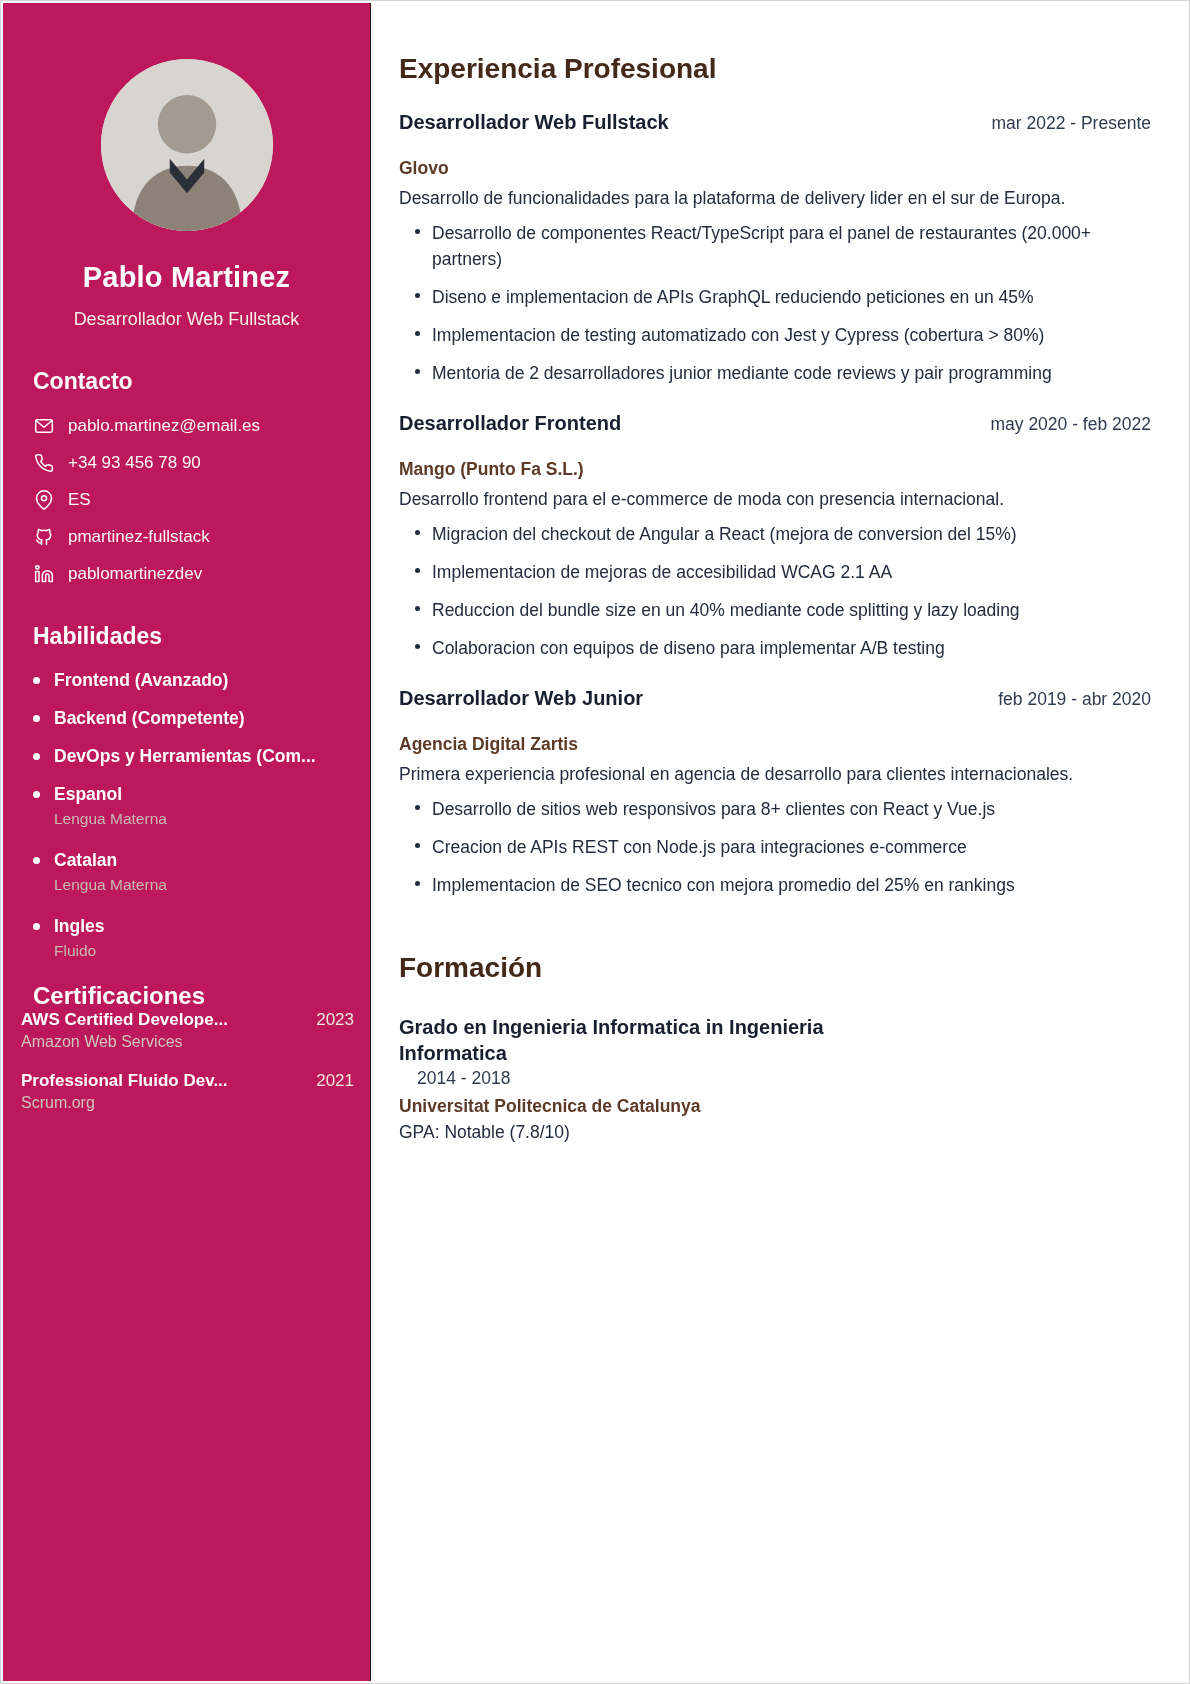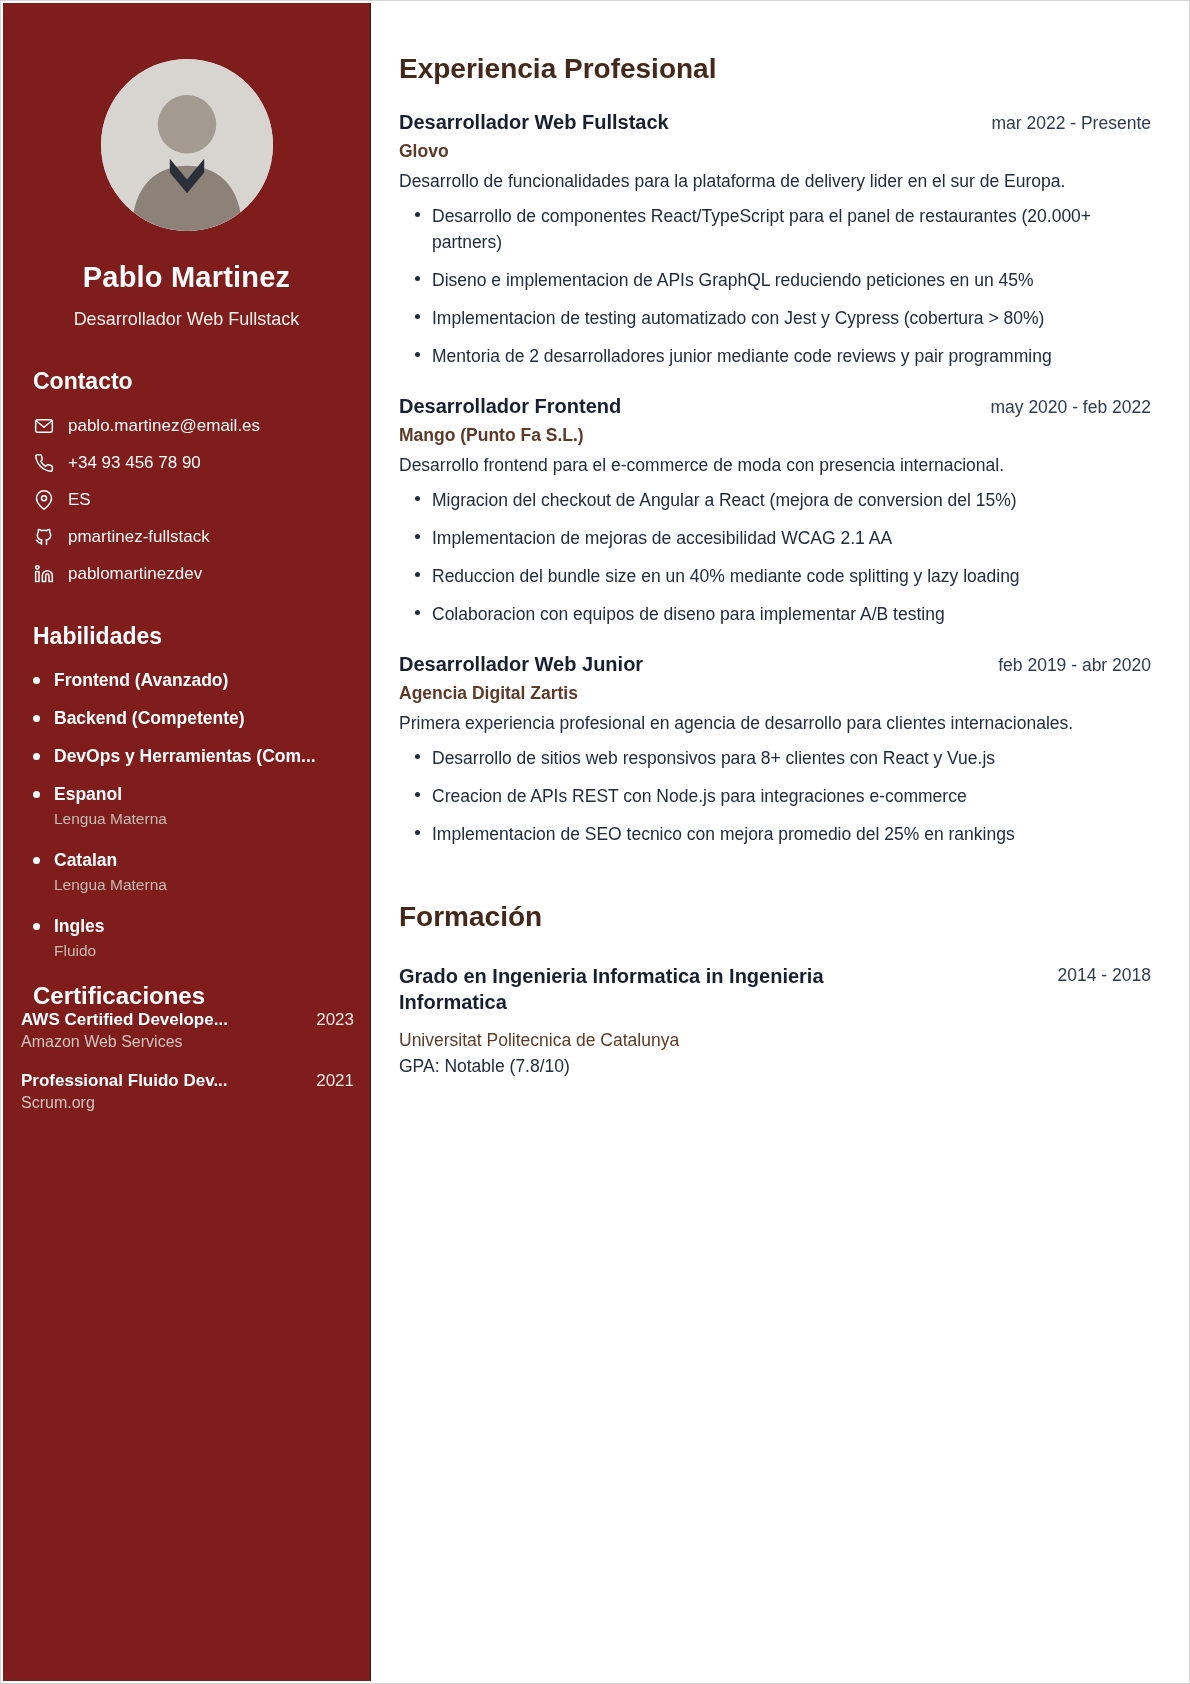--- a/index.html
+++ b/index.html
@@ -10,21 +10,21 @@
     width:1190px; height:1684px;
     border:1px solid #d4d4d4;
     padding:2px;
     display:flex;
     background:#ffffff;
   }
 
   
   .sidebar {
     width:368px; flex-shrink:0;
-    background:#7f1d1d;
+    background:#be185d;
     color:#ffffff;
     padding-top:56px;
     border-right:1px solid #2e1c10;
     overflow:hidden;
   }
   .photo-wrap {
     width:172px; height:172px;
     margin:0 auto;
     border-radius:50%;
     background:#d8d5d1;
@@ -82,38 +82,38 @@
     color:#232c3d;
   }
   .section-heading {
     font-size:28px; font-weight:700; color:#44291a;
     margin-bottom:26px;
   }
   .job { margin-bottom:26px; }
   .job-header { display:flex; justify-content:space-between; align-items:baseline; }
   .job-title { font-size:20px; font-weight:700; color:#18202f; }
   .job-dates { font-size:17.5px; color:#2f3b4f; white-space:nowrap; margin-left:18px; }
-  .job-company { font-size:17.5px; font-weight:700; color:#5d3a27; margin-top:7px; }
+  .job-company { font-size:17.5px; font-weight:700; color:#5d3a27; margin-top:24px; }
   .job-summary { font-size:17.5px; line-height:26px; color:#232c3d; margin-top:6px; max-width:700px; }
   .job ul { list-style:none; margin:9px 0 0 0; padding:0 0 0 33px; }
   .job li {
     position:relative;
     font-size:17.5px; line-height:26px; color:#232c3d;
     margin-bottom:12px; max-width:660px;
   }
   .job li::before {
     content:""; position:absolute; left:-17px; top:9px;
     width:5px; height:5px; border-radius:50%;
     background:#232c3d;
   }
   .edu-heading { margin-top:54px; margin-bottom:30px; }
-  .edu-header { display:flex; justify-content:space-between; align-items:flex-start; }
+  .edu-header { display:flex; justify-content:space-between; align-items:flex-start;flex-direction:column; }
   .edu-degree { font-size:20px; font-weight:700; color:#18202f; max-width:470px; line-height:26px; }
   .edu-dates { font-size:17.5px; color:#2f3b4f; white-space:nowrap; margin-left:18px; padding-top:2px; }
-  .edu-school { font-size:17.5px; font-weight:400; color:#5d3a27; margin-top:15px; }
+  .edu-school { font-size:17.5px; font-weight:700; color:#5d3a27; margin-top:7px; }
   .edu-gpa { font-size:17.5px; color:#232c3d; margin-top:5px; }
 </style>
 </head>
 <body>
 
 <div class="page">
 
   <aside class="sidebar">
 
     <div class="photo-wrap">

